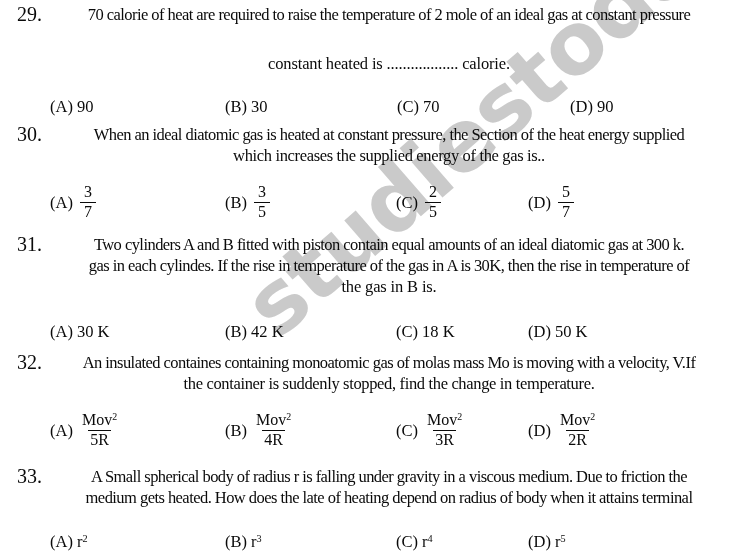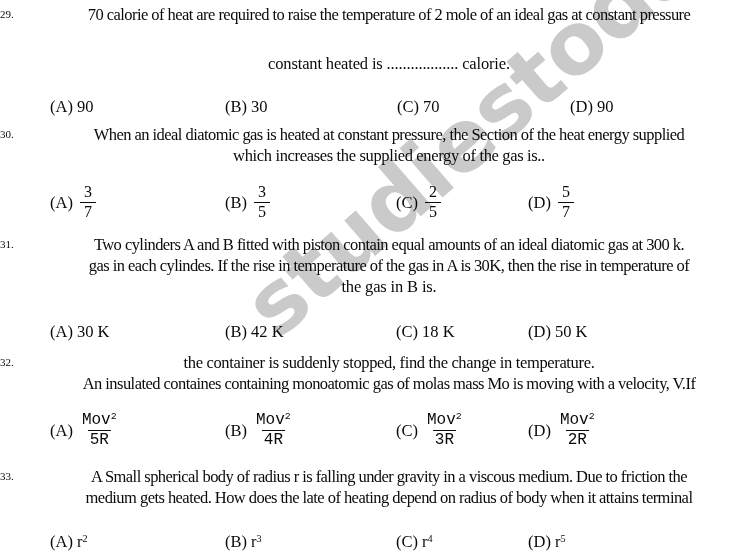--- a/index.html
+++ b/index.html
@@ -46,25 +46,25 @@
     z-index: 10;
   }
 
   .question {
     position: absolute;
     left: 0;
     width: 730px;
   }
   .qnum {
     position: absolute;
-    left: 0;
+    left: 8px;
     top: 0;
     width: 34px;
-    text-align: left;
-    font-size: 11px;
+    text-align: right;
+    font-size: 20px;
     line-height: 21px;
   }
   .qbody {
     margin-left: 50px;
     margin-right: 2px;
   }
   .qline {
     font-size: 16.5px;
     line-height: 21px;
     white-space: nowrap;
@@ -118,21 +118,21 @@
     padding: 0 4px 1px 4px;
     line-height: 1.05;
   }
   .frac-den {
     font-size: 16px;
     padding: 1px 4px 0 4px;
     line-height: 1.05;
     border-top: 1.4px solid #0a0a0a;
   }
   .frac-box.wide .frac-num,
-  .frac-box.wide .frac-den { padding-left: 2px; padding-right: 2px; font-family: Liberation Mono, monospace; }
+  .frac-box.wide .frac-den { padding-left: 2px; padding-right: 2px; }
 </style>
 </head>
 <body>
 
 <div id="watermark-layer">
   <div id="watermark-text">studiestoday.com</div>
 </div>
 
 <div id="page">
 
@@ -227,22 +227,22 @@
     </div>
     <div class="opt" style="left:528px">
       <span class="opt-tag">(D)</span>
       <span class="opt-val">50 K</span>
     </div>
   </div>
 
   <div class="question" style="top:352px">
     <div class="qnum">32.</div>
     <div class="qbody">
+      <div class="qline tighter">An insulated containes containing monoatomic gas of molas mass Mo is moving with a velocity, V.If</div>
       <div class="qline tight">the container is suddenly stopped, find the change in temperature.</div>
-      <div class="qline tighter">An insulated containes containing monoatomic gas of molas mass Mo is moving with a velocity, V.If</div>
     </div>
   </div>
   <div class="options frac" style="top:406px">
     <div class="opt" style="left:50px">
       <span class="opt-tag">(A)</span>
       <span class="frac-box wide">
         <span class="frac-num"><span>Mov</span><sup>2</sup></span>
         <span class="frac-den">5R</span>
       </span>
     </div>

